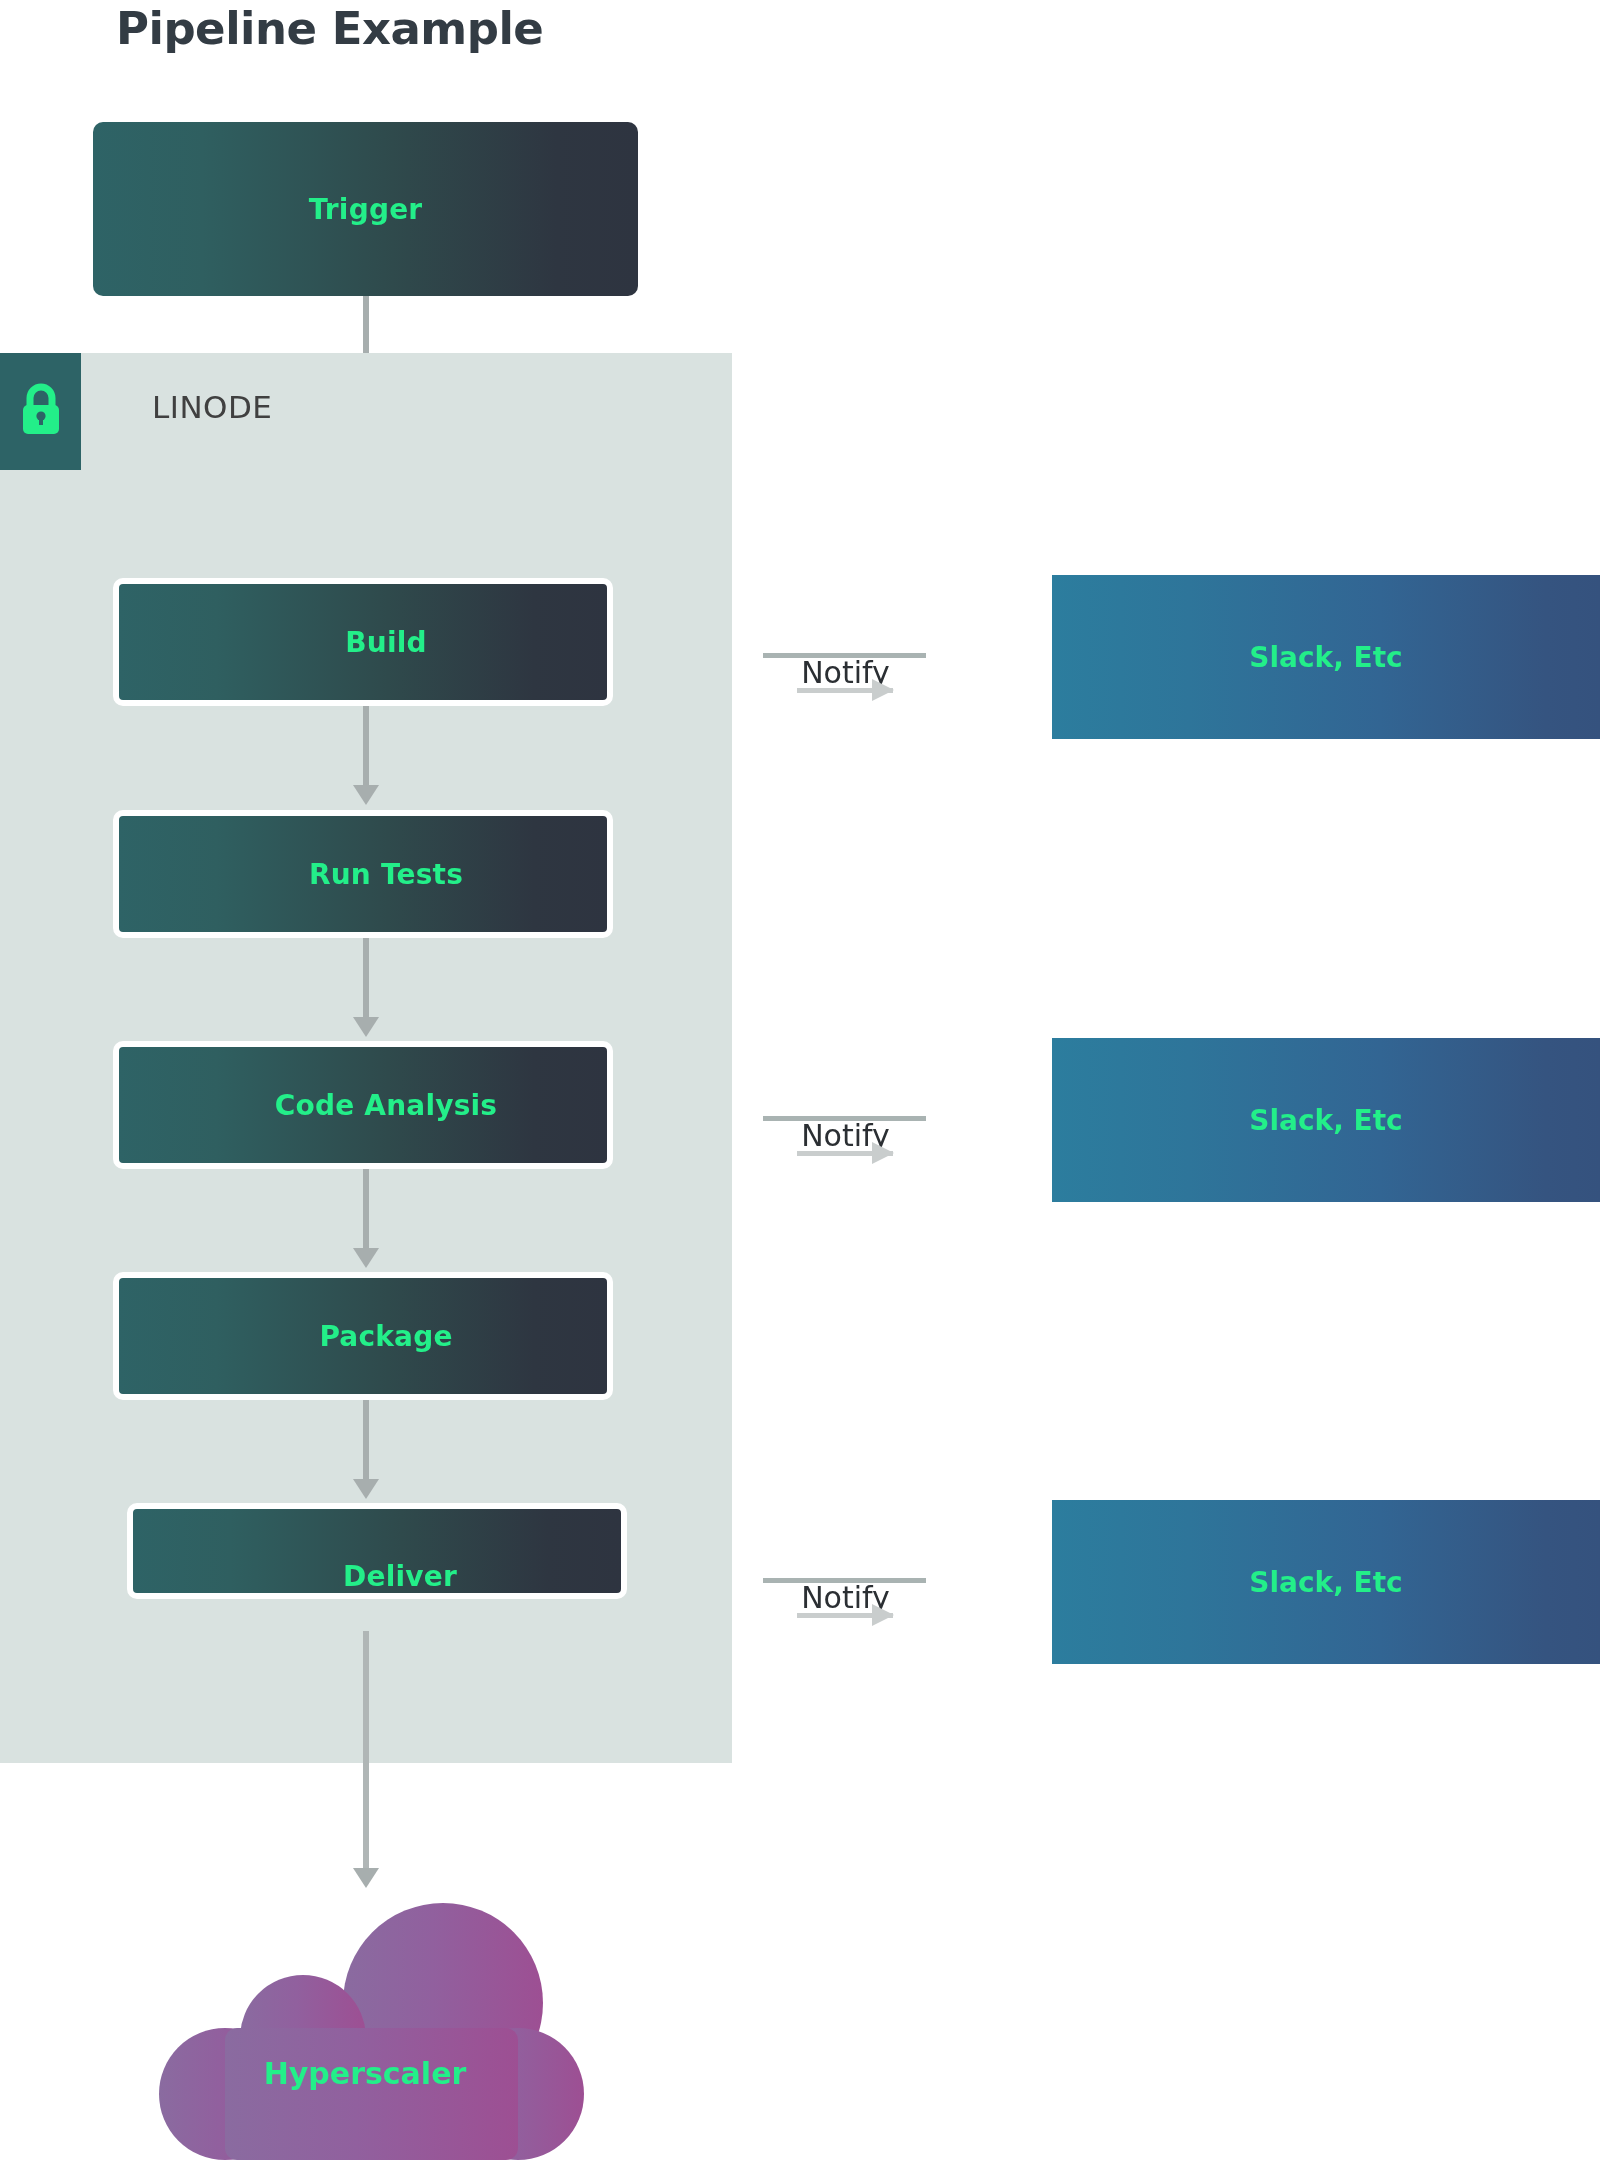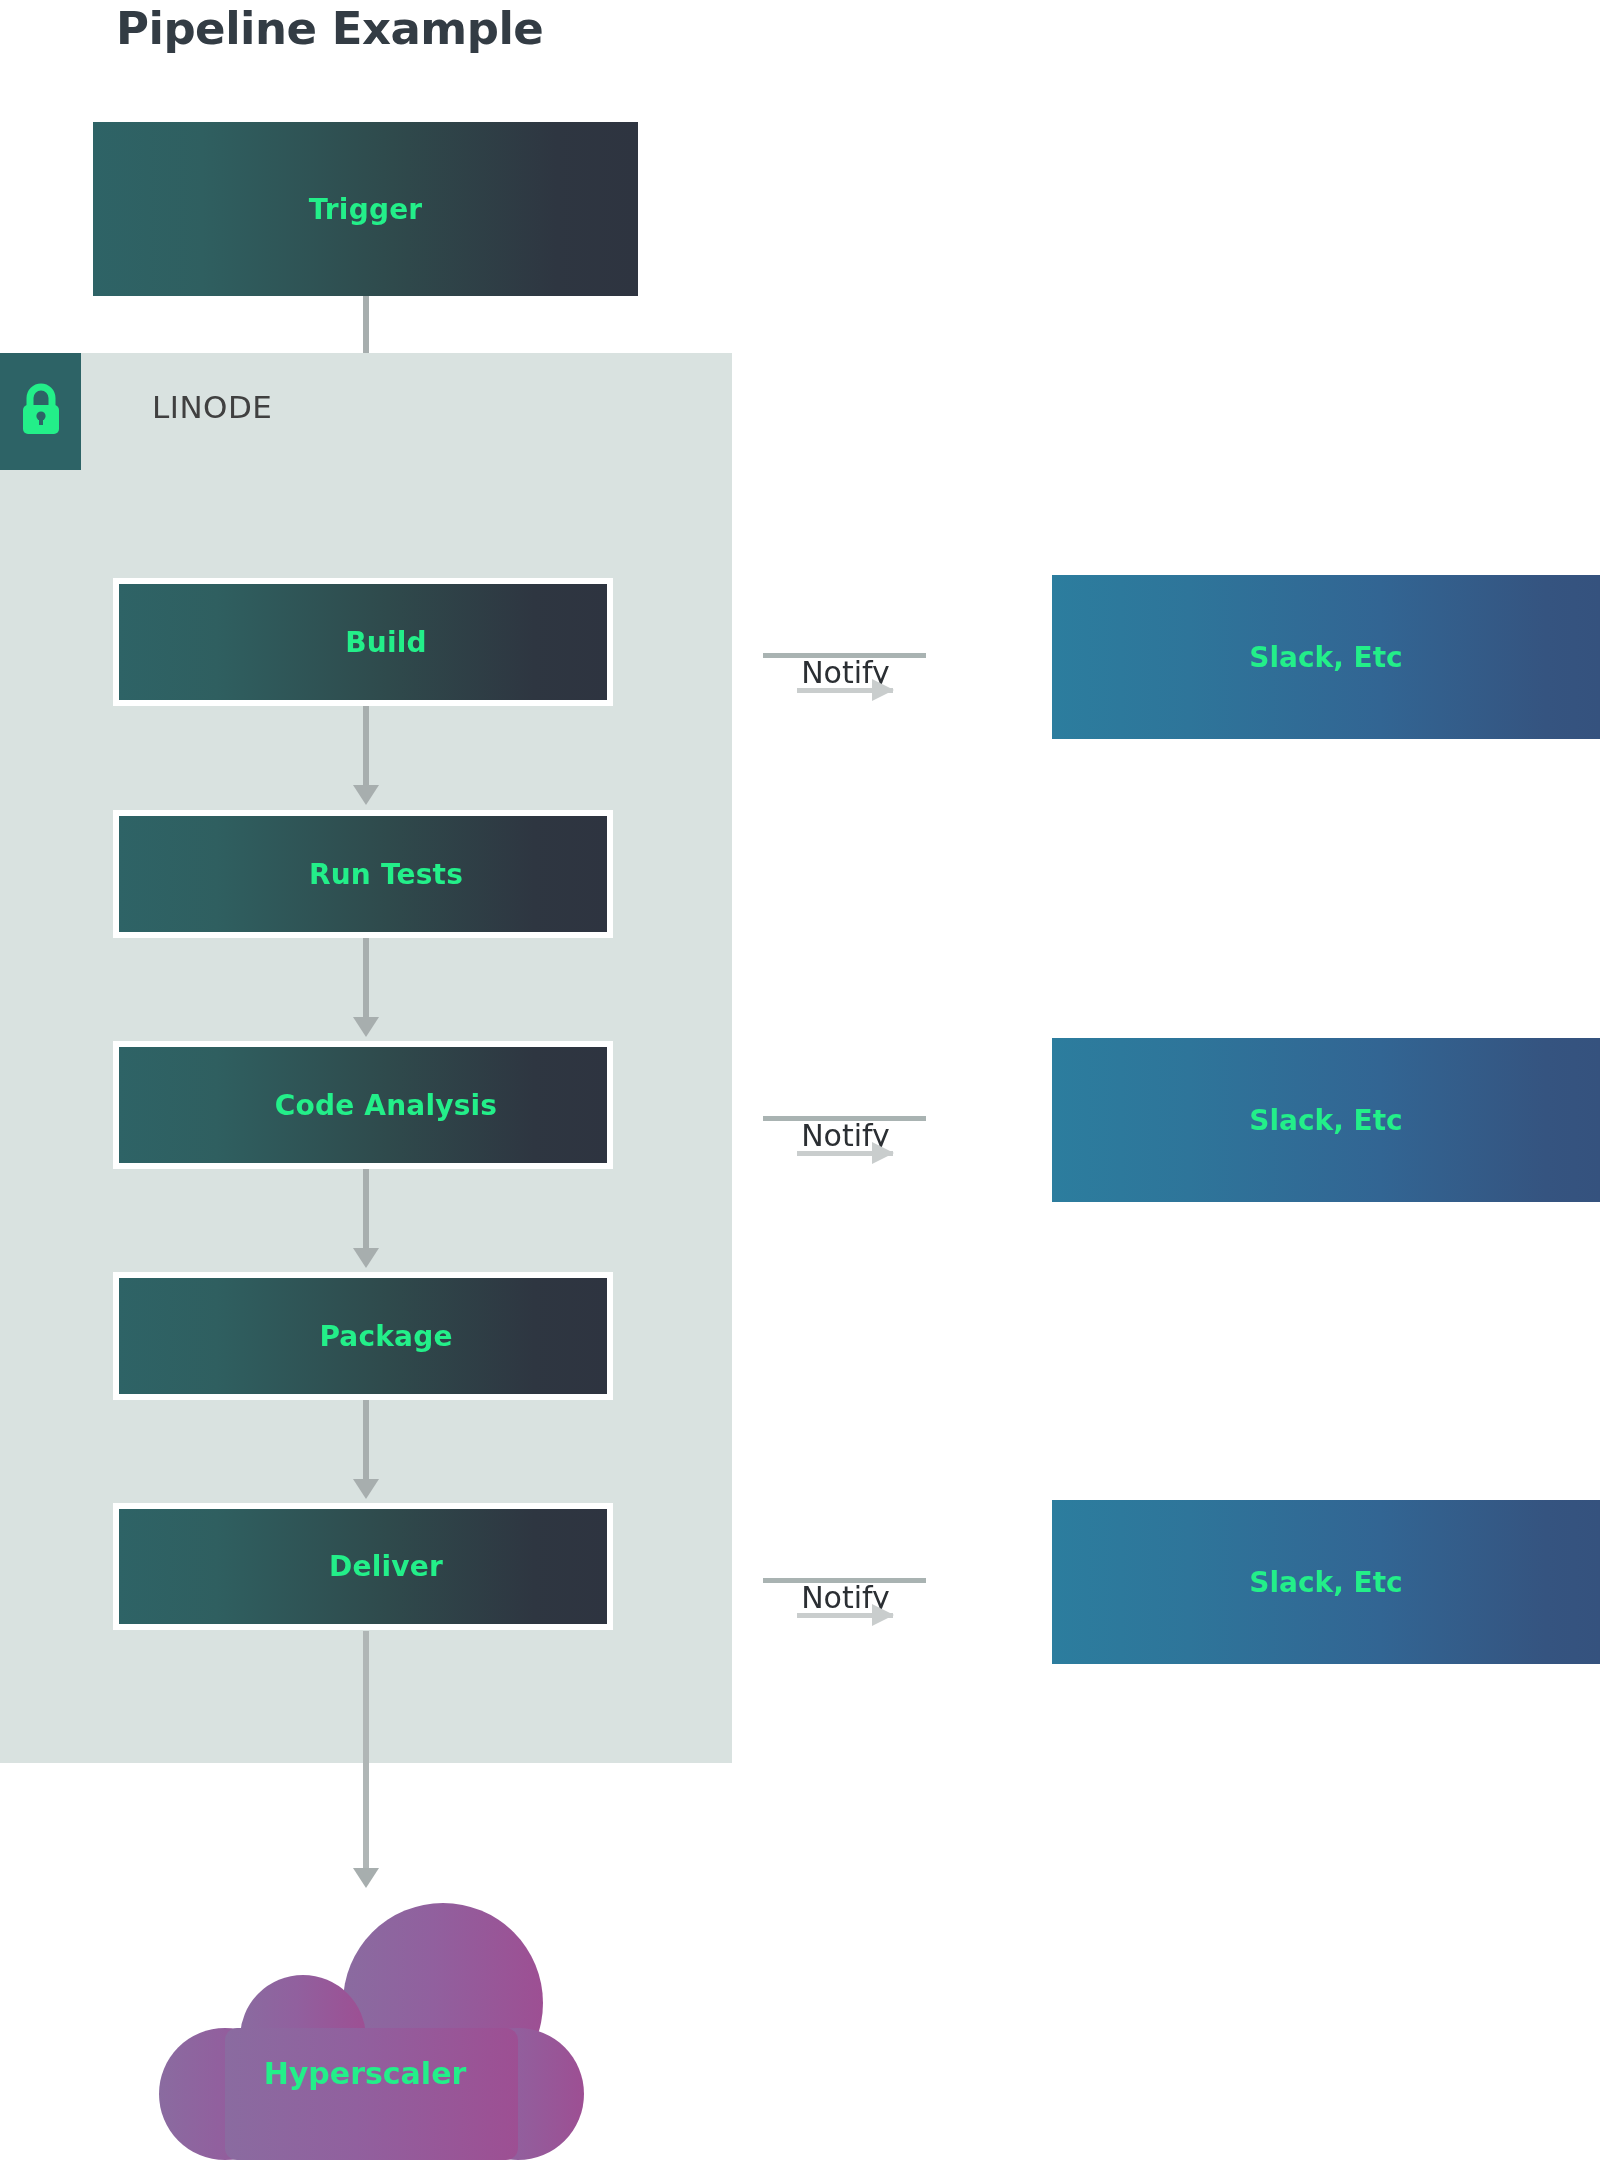--- a/index.html
+++ b/index.html
@@ -62,41 +62,42 @@
   }
 
   
   .stage {
     position: absolute;
     display: flex;
     align-items: center;
     justify-content: center;
     background: linear-gradient(90deg, #2e6366 0%, #2f5f60 20%, #2f4a4c 55%, #2e3641 85%, #2e3440 100%);
     box-sizing: border-box;
+    border-radius: 10px;
   }
   .stage.bordered {
     border: 6px solid #ffffff;
     padding-left: 46px;
   }
   .stage-label {
     font-size: 28px;
     font-weight: bold;
     color: #23ef89;
     letter-spacing: 0.2px;
     white-space: nowrap;
   }
 
   
   .s-trigger { left: 93px;  top: 122px;  width: 545px; height: 174px; }
   
   .s-build    { left: 113px; top: 578px;  width: 500px; height: 128px; }
   .s-tests    { left: 113px; top: 810px;  width: 500px; height: 128px; }
   .s-analysis { left: 113px; top: 1041px; width: 500px; height: 128px; }
   .s-package  { left: 113px; top: 1272px; width: 500px; height: 128px; }
-  .s-deliver  { left: 113px; top: 1503px; width: 500px; height: 127px; }
+  .s-deliver  { left: 127px; top: 1503px; width: 500px; height: 96px; align-items: flex-end; }
 
   
   .target {
     position: absolute;
     left: 1052px;
     width: 548px;
     height: 164px;
     display: flex;
     align-items: center;
     justify-content: center;

